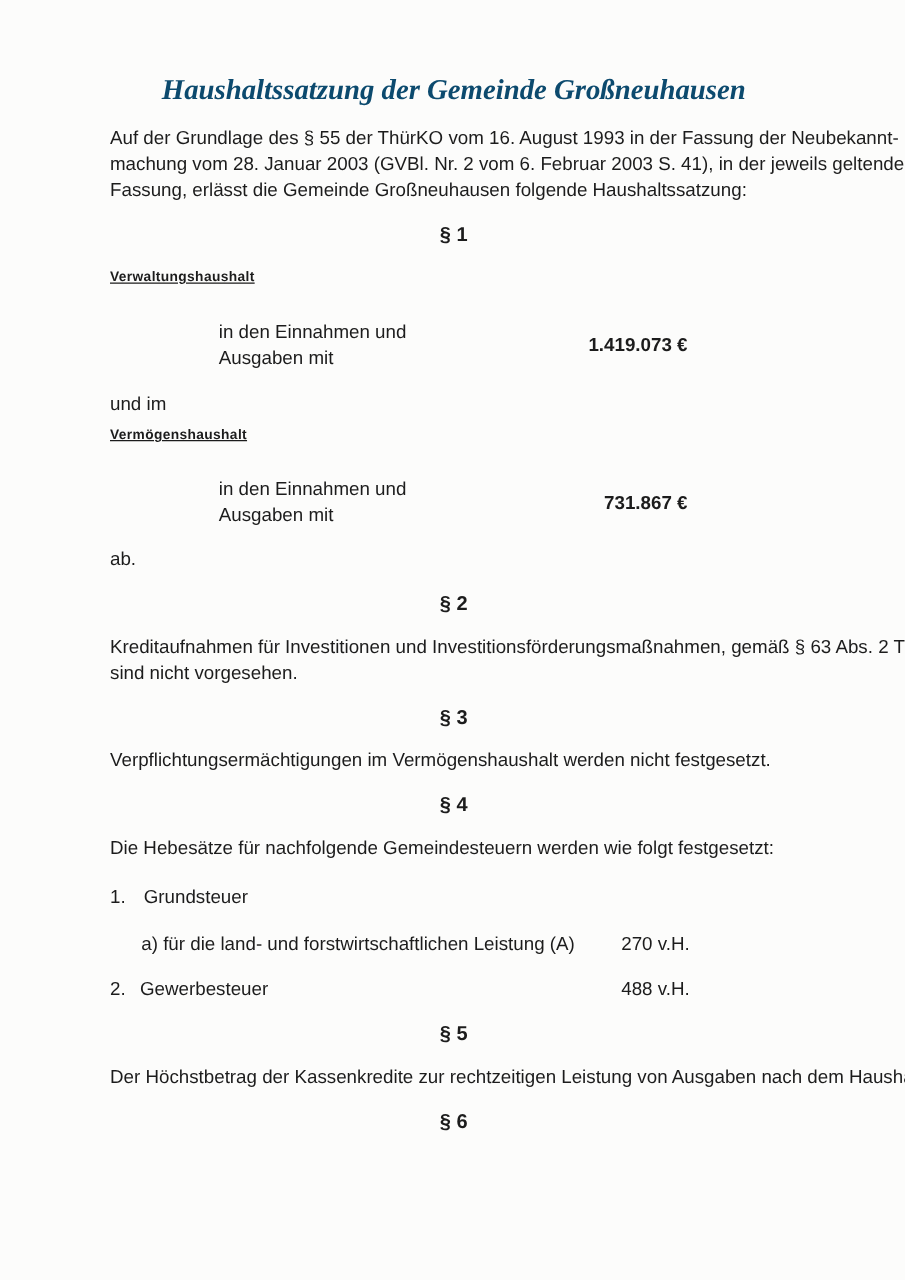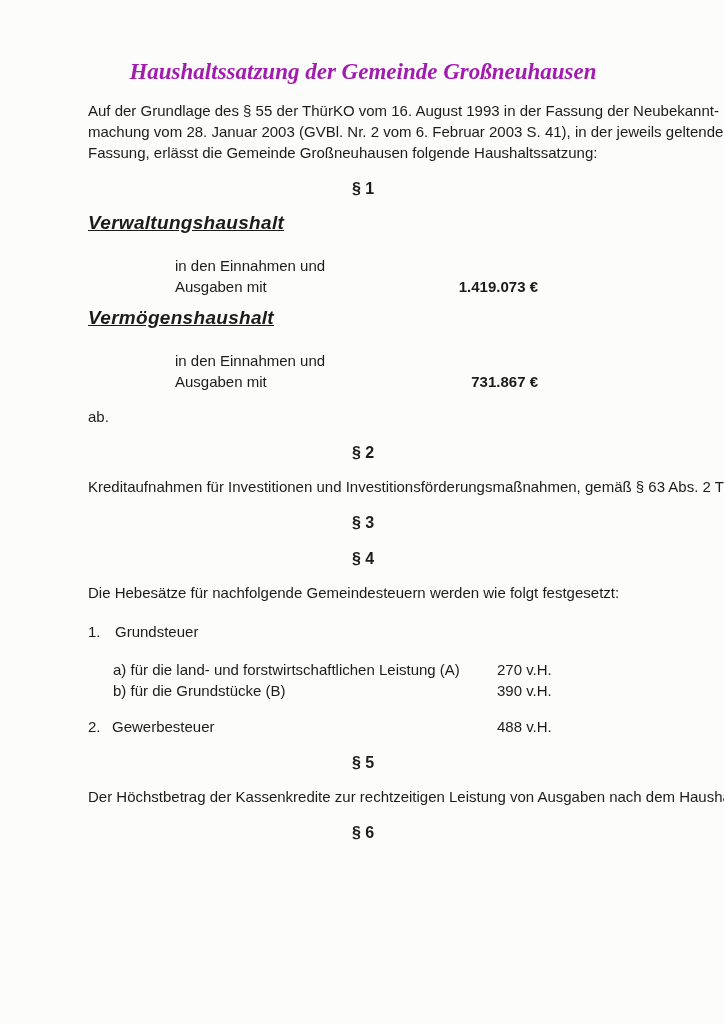--- a/index.html
+++ b/index.html
@@ -22,43 +22,43 @@
     overflow: hidden;
   }
   .doc-title {
     margin: 0 -20px 6px -20px;
     text-align: center;
     font-family: "Liberation Serif", "DejaVu Serif", serif;
     font-style: italic;
     font-weight: 700;
     font-size: 23px;
     line-height: 28px;
-    color: #a21caf;
+    color: #0c4a6e;
   }
   .preamble { margin: 14px 0 0 0; }
   .line { white-space: nowrap; }
   .sec-heading {
     text-align: center;
     font-weight: 700;
     font-size: 16px;
     margin: 15px 0 13px 0;
   }
   .para { margin: 0 0 8px 0; }
   .budget-name {
     font-weight: 700;
-    font-style: italic;
-    font-size: 19px;
+    font-size: 11px;
     text-decoration: underline;
     letter-spacing: 0.3px;
     margin: 0 0 8px 0;
   }
   .budget-row {
     display: flex;
-    align-items: flex-end;
+    align-items: center;
     margin: 22px 0 10px 87px;
+    gap: 12px;
   }
   .budget-label { width: 278px; }
   .budget-amount {
     width: 85px;
     text-align: right;
     font-weight: 700;
     white-space: nowrap;
   }
   .connector { margin: 16px 0 4px 0; }
   .closing { margin: 14px 0 0 0; }
@@ -104,55 +104,54 @@
   <div class="budget-name">Verwaltungshaushalt</div>
 
   <div class="budget-row">
     <div class="budget-label">
       <div class="line">in den Einnahmen und</div>
       <div class="line">Ausgaben mit</div>
     </div>
     <div class="budget-amount">1.419.073 €</div>
   </div>
 
+  <div class="connector">und im</div>
 
   <div class="budget-name">Vermögenshaushalt</div>
 
   <div class="budget-row">
     <div class="budget-label">
       <div class="line">in den Einnahmen und</div>
       <div class="line">Ausgaben mit</div>
     </div>
     <div class="budget-amount">731.867 €</div>
   </div>
 
   <div class="closing">ab.</div>
 
   <div class="sec-heading">§ 2</div>
   <div class="para">
     <div class="line">Kreditaufnahmen für Investitionen und Investitionsförderungsmaßnahmen, gemäß § 63 Abs. 2 ThürKO</div>
+    <div class="line">sind nicht vorgesehen.</div>
   </div>
 
   <div class="sec-heading">§ 3</div>
+  <div class="para">Verpflichtungsermächtigungen im Vermögenshaushalt werden nicht festgesetzt.</div>
 
   <div class="sec-heading">§ 4</div>
   <div class="para tax-intro">Die Hebesätze für nachfolgende Gemeindesteuern werden wie folgt festgesetzt:</div>
 
   <div class="tax-row">
     <span class="tax-num">1.</span><span>Grundsteuer</span>
   </div>
 
   <div class="tax-subgroup">
     <div class="tax-subrow">
       <span>a) für die land- und forstwirtschaftlichen Leistung (A)</span>
       <span class="rate">270 v.H.</span>
-    </div>
-    <div class="tax-subrow">
-      <span>b) für die Grundstücke (B)</span>
-      <span class="rate">390 v.H.</span>
     </div>
   </div>
 
   <div class="tax-row">
     <span class="tax-num narrow">2.</span><span>Gewerbesteuer</span>
     <span class="rate">488 v.H.</span>
   </div>
 
   <div class="sec-heading">§ 5</div>
   <div class="para">

